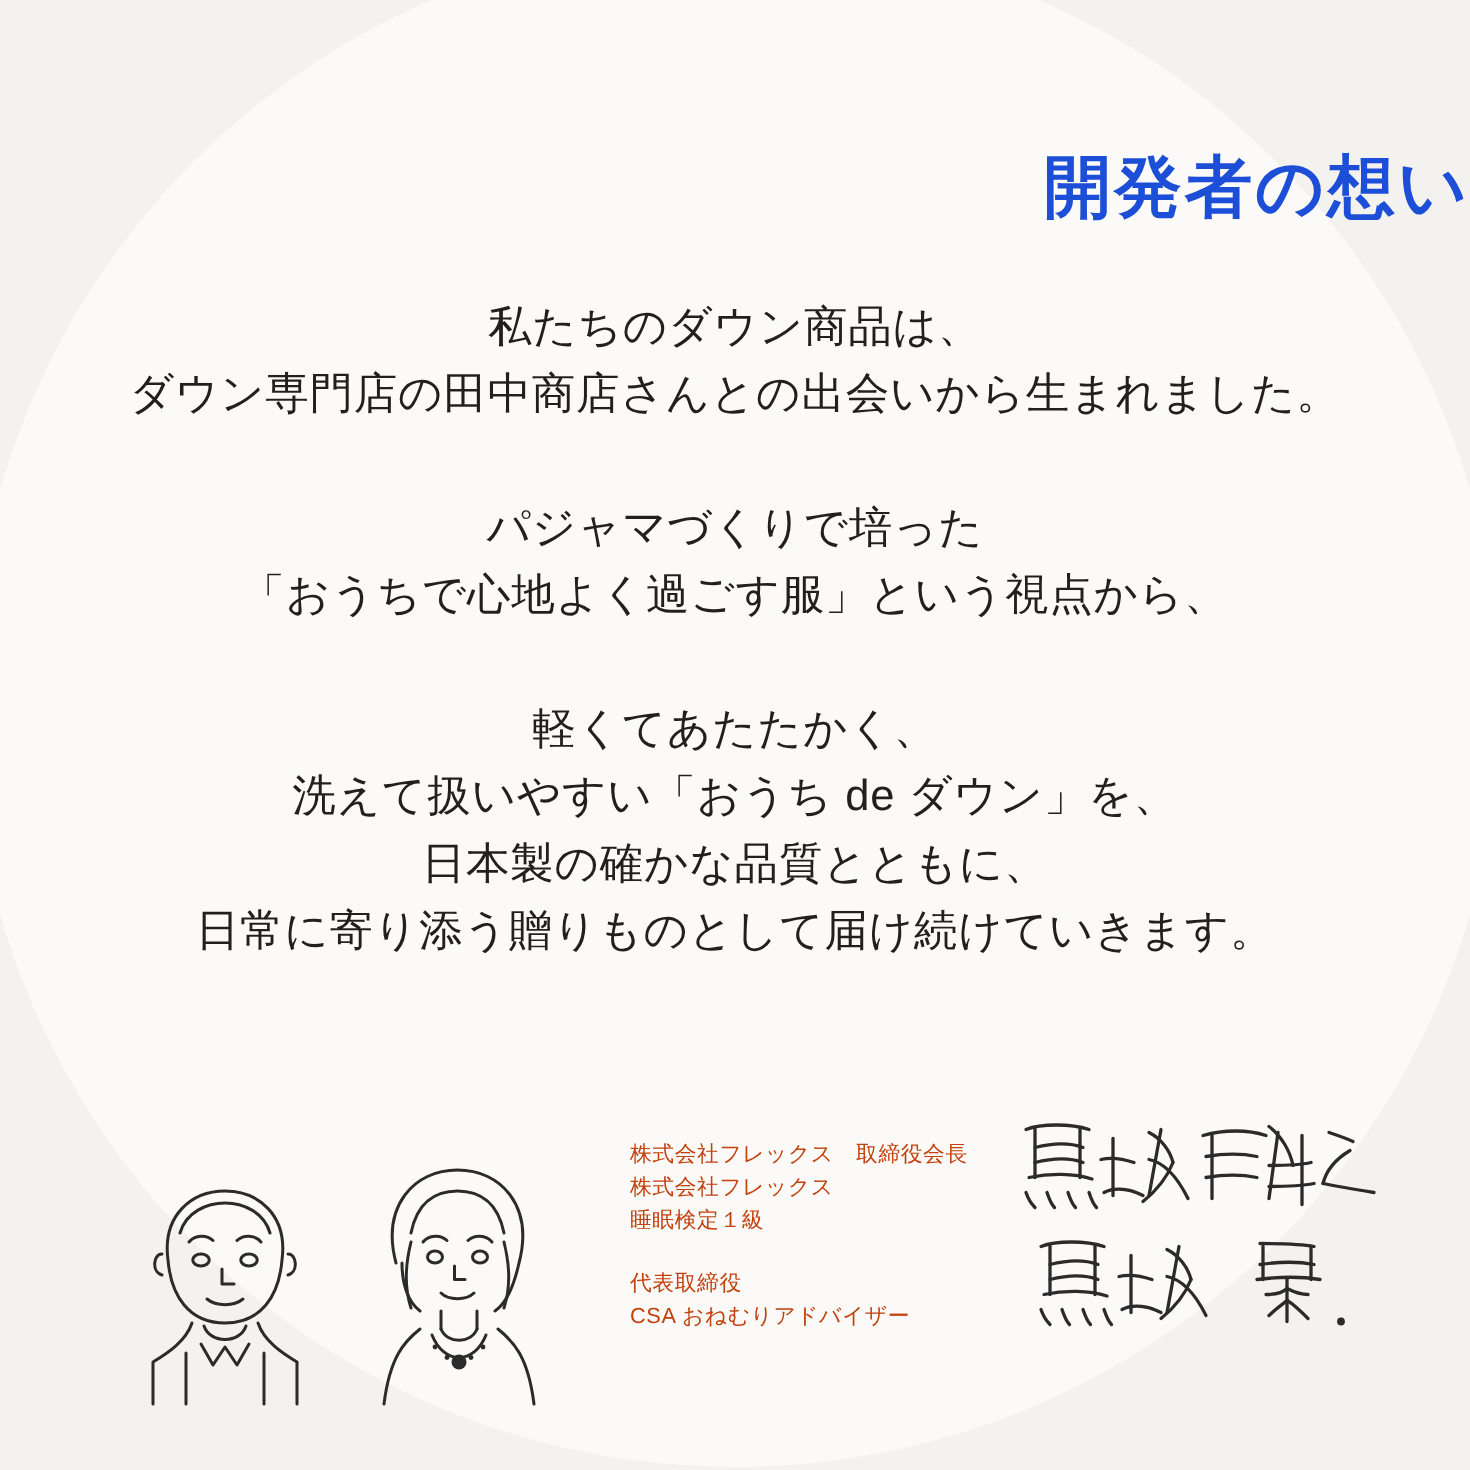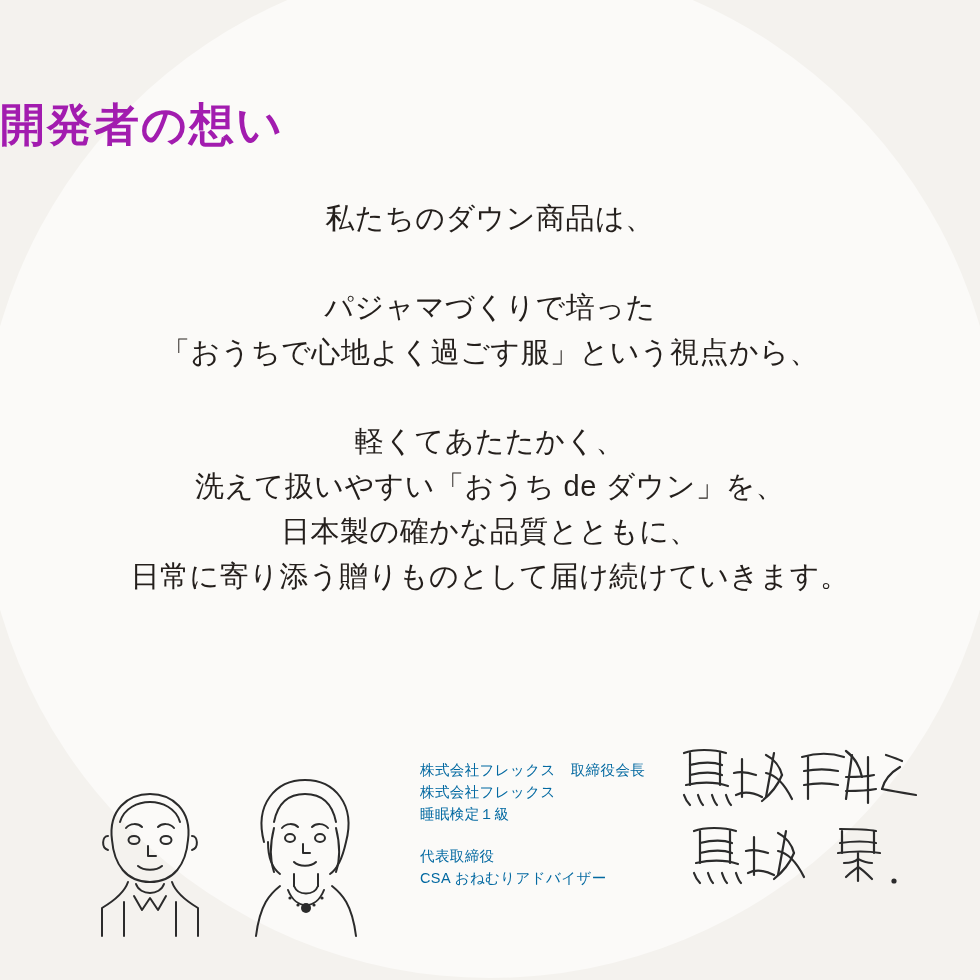--- a/index.html
+++ b/index.html
@@ -33,25 +33,25 @@
     position: absolute;
     inset: 0;
     z-index: 1;
   }
 
   .title {
     position: absolute;
     top: 74px;
     left: 0;
     right: 0;
-    text-align: left;
+    text-align: right;
     font-size: 45px;
     font-weight: 700;
     letter-spacing: 2px;
-    color: #a21caf;
+    color: #1d4ed8;
     margin-top: 21px;
   }
 
   .body-copy {
     position: absolute;
     top: 196px;
     left: 0;
     right: 0;
     text-align: center;
     color: #241f1c;
@@ -86,21 +86,21 @@
   .face-svg { position: absolute; bottom: 0; }
   .face-man { left: 10px; }
   .face-woman { left: 160px; }
 
   .credits {
     position: absolute;
     left: 420px;
     bottom: 52px;
     font-size: 14.5px;
     line-height: 22px;
-    color: #0369a1;
+    color: #c2410c;
     letter-spacing: 0.4px;
   }
   .credit-block { margin-bottom: 20px; }
   .credit-block:last-child { margin-bottom: 1px; }
   .credit-line { display: block; white-space: nowrap; }
 
   .signatures {
     position: absolute;
     right: 40px;
     bottom: 36px;
@@ -117,20 +117,21 @@
 <div class="circle-bg"></div>
 
 <div class="page">
 
   <h1 class="title">開発者の想い</h1>
 
   <div class="body-copy">
 
     <p class="para">
       <span class="line">私たちのダウン商品は、</span>
+      <span class="line">ダウン専門店の田中商店さんとの出会いから生まれました。</span>
     </p>
 
     <p class="para">
       <span class="line">パジャマづくりで培った</span>
       <span class="line">「おうちで心地よく過ごす服」という視点から、</span>
     </p>
 
     <p class="para">
       <span class="line">軽くてあたたかく、</span>
       <span class="line">洗えて扱いやすい「おうち de ダウン」を、</span>

